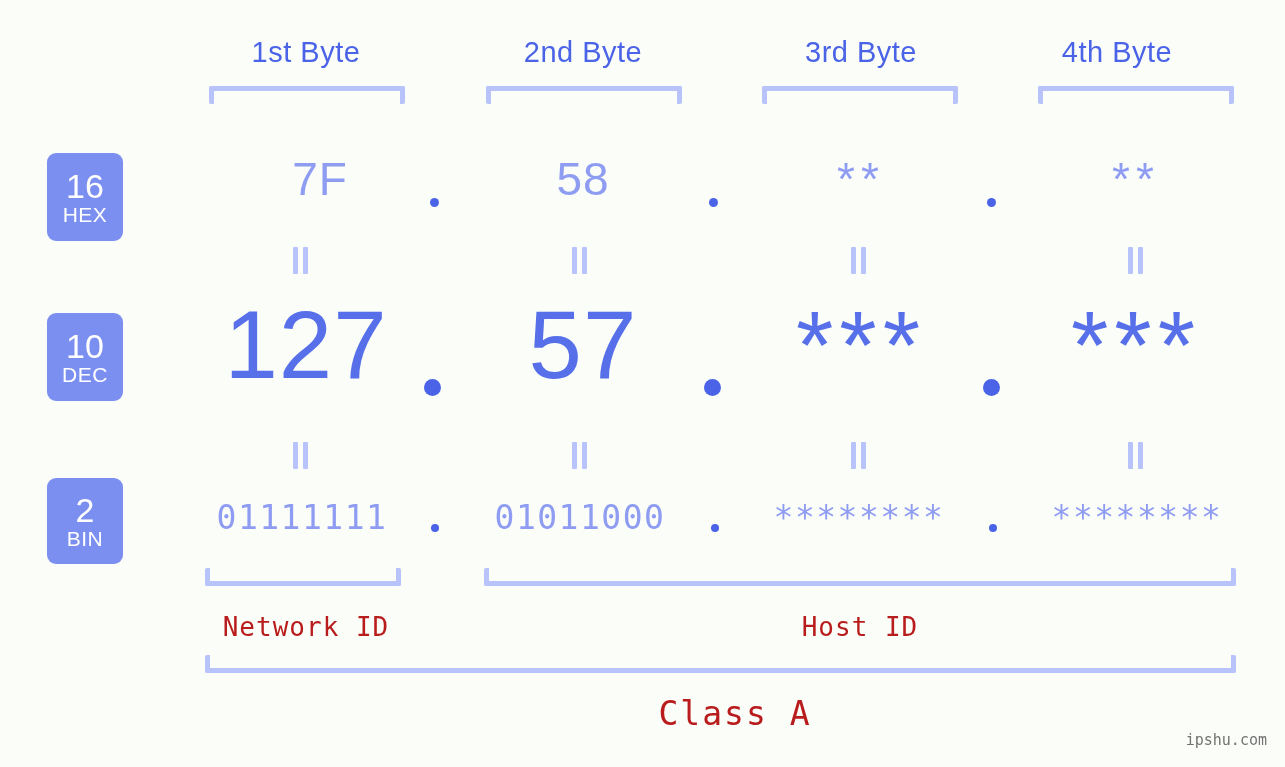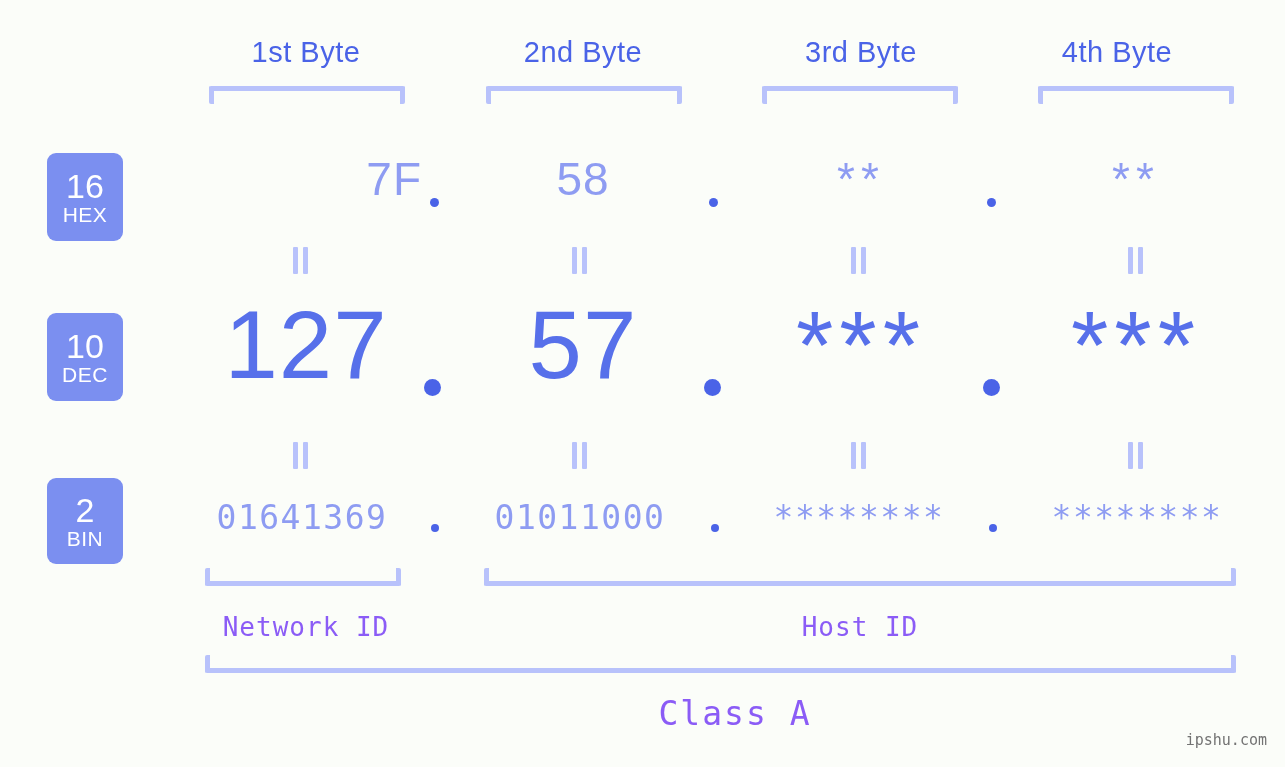--- a/index.html
+++ b/index.html
@@ -156,21 +156,21 @@
     border-right: 5px solid #b8c2fb;
     border-radius: 2px;
   }
   #br-network, #br-host { top: 568px; }
   #br-class { top: 655px; }
 
   
   .caption {
     position: absolute;
     text-align: center;
-    color: #8b5cf6;
+    color: #b91c1c;
     font-family: "DejaVu Sans Mono", monospace;
     white-space: nowrap;
   }
   #cap-network, #cap-host {
     top: 610px;
     height: 34px;
     line-height: 34px;
     font-size: 26px;
     letter-spacing: 1px;
   }
@@ -215,21 +215,21 @@
   <div class="badge" id="badge-dec">
     <div class="num">10</div>
     <div class="sys">DEC</div>
   </div>
   <div class="badge" id="badge-bin">
     <div class="num">2</div>
     <div class="sys">BIN</div>
   </div>
 
   <div class="hex-row">
-    <div class="cell" style="left:190px;width:232px;text-align:right;">7F</div>
+    <div class="cell" style="left:204px;width:232px;">7F</div>
     <div class="dot hex" style="left:430px;"></div>
     <div class="cell" style="left:467px;width:232px;">58</div>
     <div class="dot hex" style="left:709px;"></div>
     <div class="cell stars" style="left:745px;width:232px;">**</div>
     <div class="dot hex" style="left:987px;"></div>
     <div class="cell stars" style="left:1020px;width:232px;">**</div>
   </div>
 
   <div class="eq r1" style="left:293px;">
     <span class="a"></span>
@@ -269,21 +269,21 @@
   <div class="eq r2" style="left:851px;">
     <span class="a"></span>
       <span class="b"></span>
     </div>
   <div class="eq r2" style="left:1128px;">
     <span class="a"></span>
       <span class="b"></span>
     </div>
 
   <div class="bin-row">
-    <div class="cell" style="left:186px;width:232px;">01641369</div>
+    <div class="cell" style="left:186px;width:232px;">01111111</div>
     <div class="dot bin" style="left:431px;"></div>
     <div class="cell" style="left:464px;width:232px;">01011000</div>
     <div class="dot bin" style="left:711px;"></div>
     <div class="cell stars" style="left:743px;width:232px;">********</div>
     <div class="dot bin" style="left:989px;"></div>
     <div class="cell stars" style="left:1021px;width:232px;">********</div>
   </div>
 
   <div class="bot-bracket" id="br-network" style="left:205px;width:196px;"></div>
   <div class="bot-bracket" id="br-host" style="left:484px;width:752px;"></div>

